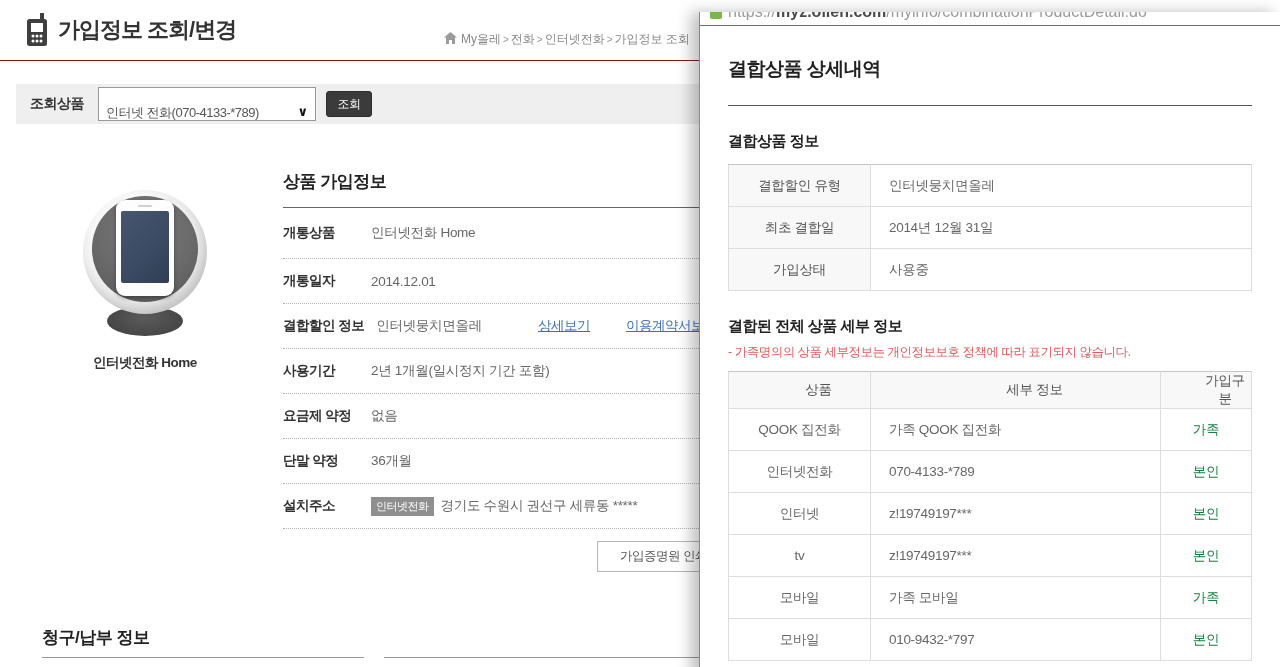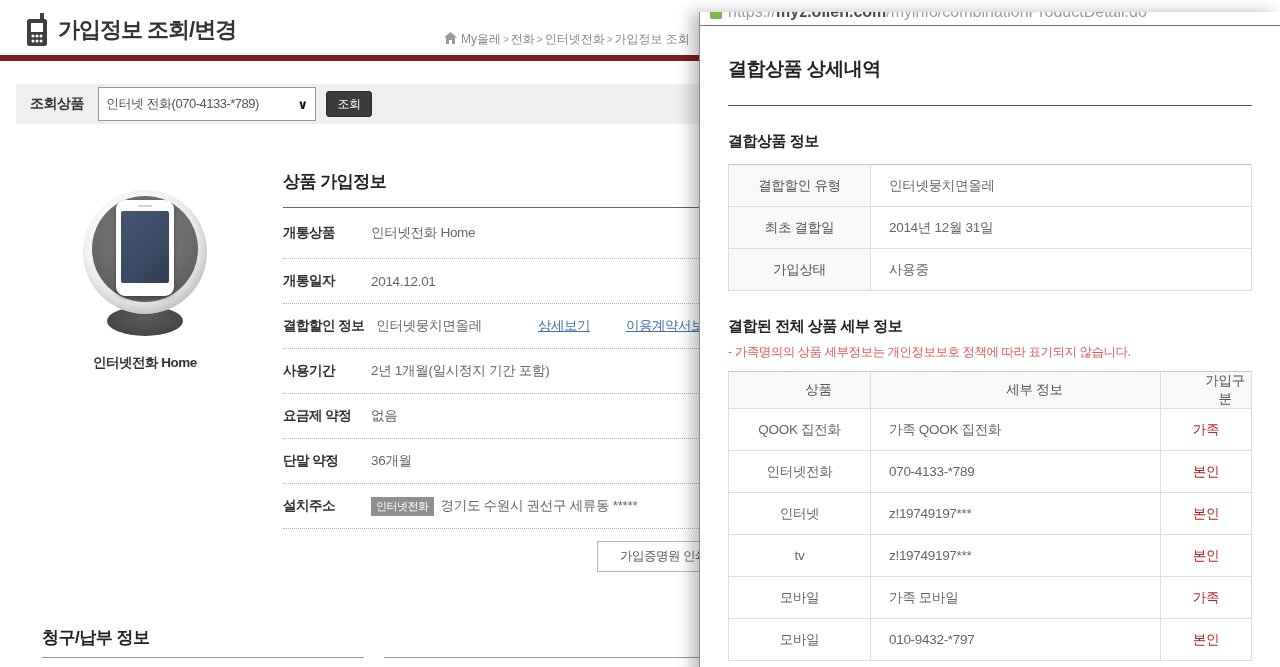--- a/index.html
+++ b/index.html
@@ -1,34 +1,34 @@
 <!DOCTYPE html>
 <html><head>
 <meta charset="utf-8">
 <style>
   * { margin:0; padding:0; box-sizing:border-box; }
   html,body { width:1280px; height:667px; overflow:hidden; background:#fff;
     font-family:"Liberation Sans","DejaVu Sans",sans-serif; }
   .page { position:relative; width:1280px; height:667px; background:#fff; }
 
   
-  .hdr { position:absolute; left:0; top:0; width:1280px; height:61px; border-bottom:6px solid #7f1d1d; background:#fff; }
+  .hdr { position:absolute; left:0; top:0; width:1280px; height:61px; border-bottom:1px solid #7f1d1d; background:#fff; }
   .hdr-icon { position:absolute; left:22px; top:13px; }
   .hdr-title { position:absolute; left:58px; top:15px; font-size:22px; font-weight:700; color:#333; letter-spacing:-1px; }
   .crumbs { position:absolute; left:444px; top:31px; font-size:12px; color:#888; display:flex; align-items:center; gap:2px; white-space:nowrap; }
   .crumbs .sep { color:#999; font-size:10px; }
   .crumbs .crumb { color:#888; cursor:pointer; }
   .home-ico { display:inline-block; margin-right:2px; }
 
   
   .qbar { position:absolute; left:16px; top:84px; width:1248px; height:40px; background:#efefef;
     display:flex; align-items:center; padding-left:14px; }
   .qbar .qlabel { font-size:14px; font-weight:700; color:#333; letter-spacing:-0.5px; }
   .qsel { margin-left:14px; width:218px; height:26px; background:#fff; border:1px solid #999;
-    display:flex; align-items:center; padding:16px 7px; font-size:13px; color:#555; cursor:pointer; }
+    display:flex; align-items:flex-start; padding:16px 7px; font-size:13px; color:#555; cursor:pointer; }
   .qsel .stext { flex:1; white-space:nowrap; letter-spacing:-0.5px; }
   .qsel .chev { font-weight:700; color:#111; font-size:13px; }
   .qbtn { margin-left:10px; width:46px; height:26px; background:#3b3b3b; border:1px solid #2c2c2c; border-radius:3px;
     color:#fff; font-size:12px; letter-spacing:-0.5px; cursor:pointer; }
 
   
   .figure { position:absolute; left:55px; top:188px; width:180px; text-align:center; }
   .device { position:relative; width:150px; height:150px; margin:0 auto; }
   .dev-base { position:absolute; left:37px; top:118px; width:76px; height:30px; border-radius:50%;
     background:radial-gradient(ellipse at 50% 40%, #5a5a5a 0%, #474747 70%); }
@@ -76,21 +76,21 @@
   table { border-collapse:collapse; width:100%; margin-top:13px; }
   .t2 { margin-top:10px; }
   th,td { border:1px solid #ddd; font-size:13.5px; font-weight:400; letter-spacing:-0.3px; }
   table tr:first-child th, table tr:first-child td { border-top:1px solid #c6c6c6; }
   th { background:#f8f8f8; color:#555; text-align:center; }
   .t1 th { width:142px; height:42px; }
   .t1 td { color:#666; padding-left:18px; height:42px; }
   .t2 th { height:37px;padding-left:38px; }
   .t2 .c1 { width:142px; text-align:center; color:#666; height:42px; }
   .t2 .c2 { width:290px; color:#666; padding-left:18px; height:42px; }
-  .t2 .c3 { text-align:center; color:#b91c1c; height:42px; }
+  .t2 .c3 { text-align:center; color:#15803d; height:42px; }
 </style>
 </head>
 <body>
 
 <div class="page">
 
   <div class="hdr">
     <span class="hdr-icon">
       <svg width="30" height="34" viewBox="0 0 30 34">
         <rect x="18" y="0" width="4" height="9" fill="#3f3f3f"></rect>

